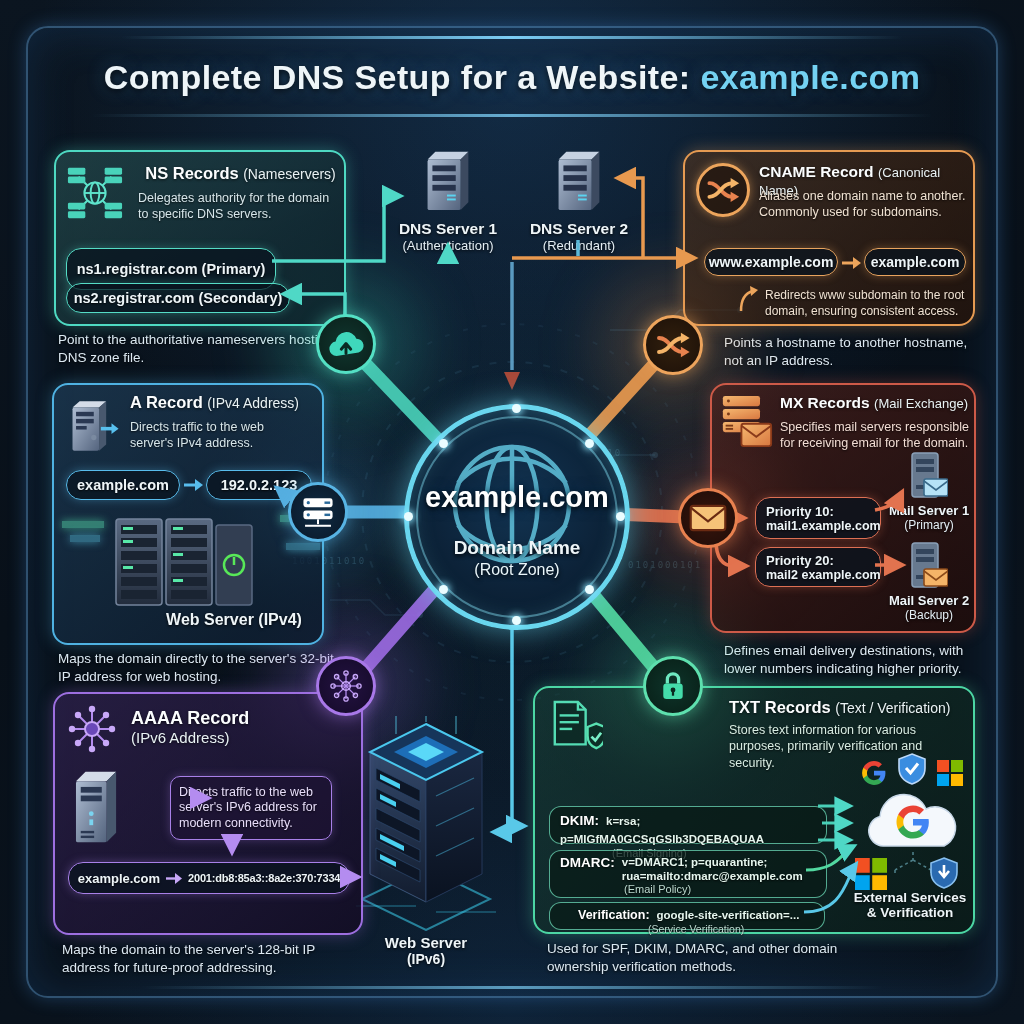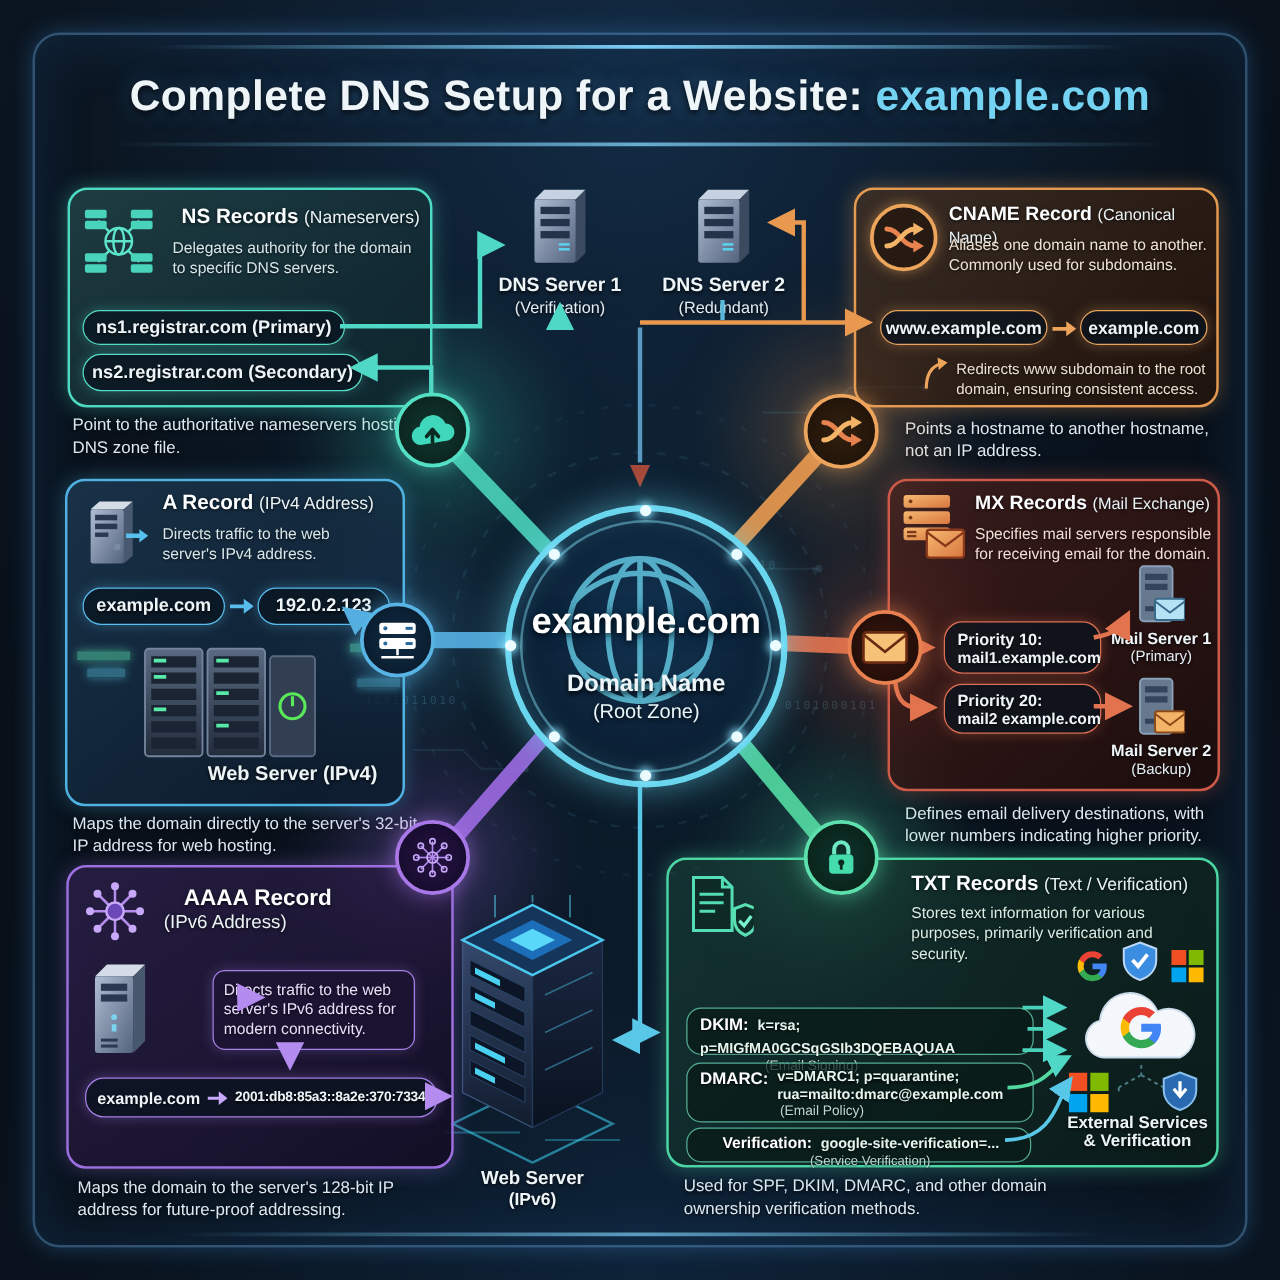--- a/index.html
+++ b/index.html
@@ -97,21 +97,21 @@
           <rect x="2" y="49" width="18" height="7" rx="1.5"></rect>
         <rect x="40" y="40" width="18" height="7" rx="1.5"></rect>
           <rect x="40" y="49" width="18" height="7" rx="1.5"></rect>
       </g>
     </svg>
     <div class="hstrip" style="left:82px;top:12px;width:205px;text-align:center;">
       <span class="hb">NS Records</span>
       <span class="hn">(Nameservers)</span>
     </div>
     <div class="desc" style="left:82px;top:38px;width:200px;">Delegates authority for the domain to specific DNS servers.</div>
-    <div class="pill" style="left:10px;top:96px;width:210px;height:28px;border-color:#55dcc6;font-size:14.5px;box-shadow:0 0 10px rgba(85,220,198,.3);">ns1.registrar.com (Primary)</div>
+    <div class="pill" style="left:10px;top:96px;width:210px;height:42px;border-color:#55dcc6;font-size:14.5px;box-shadow:0 0 10px rgba(85,220,198,.3);">ns1.registrar.com (Primary)</div>
     <div class="pill" style="left:10px;top:131px;width:224px;height:30px;border-color:#55dcc6;font-size:14.5px;box-shadow:0 0 10px rgba(85,220,198,.3);">ns2.registrar.com (Secondary)</div>
   </div>
   <div class="cap" style="left:58px;top:331px;width:300px;">Point to the authoritative nameservers hosting the DNS zone file.</div>
 
   <svg width="62" height="68" viewBox="0 0 60 70" style="position:absolute;left:416px;top:146px;z-index:10;">
     <defs>
         <linearGradient id="steel1" x1="0" y1="0" x2="1" y2="1">
       <stop offset="0" stop-color="#aebdd2"></stop>
           <stop offset="1" stop-color="#54647e"></stop>
         </linearGradient>
@@ -120,21 +120,21 @@
     <polygon points="44,14 52,6 52,58 44,66" fill="#3c4a60"></polygon>
     <rect x="10" y="14" width="34" height="52" rx="2" fill="url(#steel1)"></rect>
     <rect x="15" y="20" width="24" height="6" fill="#26324a"></rect>
       <rect x="15" y="30" width="24" height="6" fill="#26324a"></rect>
     <rect x="15" y="40" width="24" height="6" fill="#26324a"></rect>
     <rect x="30" y="50" width="9" height="2" fill="#5ad4f0"></rect>
       <rect x="30" y="54" width="9" height="2" fill="#5ad4f0"></rect>
   </svg>
   <div class="srvlabel" style="left:398px;top:220px;width:100px;z-index:10;">
     <div class="l1">DNS Server 1</div>
-    <div class="l2">(Verification)</div>
+    <div class="l2">(Authentication)</div>
   </div>
   <svg width="62" height="68" viewBox="0 0 60 70" style="position:absolute;left:547px;top:146px;z-index:10;">
     <polygon points="10,14 44,14 52,6 18,6" fill="#c6d2e2"></polygon>
     <polygon points="44,14 52,6 52,58 44,66" fill="#3c4a60"></polygon>
     <rect x="10" y="14" width="34" height="52" rx="2" fill="url(#steel1)"></rect>
     <rect x="15" y="20" width="24" height="6" fill="#26324a"></rect>
       <rect x="15" y="30" width="24" height="6" fill="#26324a"></rect>
     <rect x="15" y="40" width="24" height="6" fill="#26324a"></rect>
     <rect x="30" y="50" width="9" height="2" fill="#5ad4f0"></rect>
       <rect x="30" y="54" width="9" height="2" fill="#5ad4f0"></rect>
@@ -323,21 +323,21 @@
           <circle cx="25" cy="45" r="3.2"></circle>
           <circle cx="5" cy="25" r="3.2"></circle>
           <circle cx="45" cy="25" r="3.2"></circle>
       <circle cx="11" cy="11" r="3.2"></circle>
           <circle cx="39" cy="11" r="3.2"></circle>
           <circle cx="11" cy="39" r="3.2"></circle>
           <circle cx="39" cy="39" r="3.2"></circle>
         </g>
     </svg>
     <div style="position:absolute;left:76px;top:14px;">
-      <div class="hb" style="font-size:18px;margin-left:16px;">AAAA Record</div>
+      <div class="hb" style="font-size:18px;">AAAA Record</div>
       <div class="hn" style="font-size:15px;">(IPv6 Address)</div>
     </div>
     <svg width="58" height="86" viewBox="0 0 60 90" style="position:absolute;left:13px;top:70px;">
       <polygon points="8,18 40,18 50,8 18,8" fill="#d4dce8"></polygon>
       <polygon points="40,18 50,8 50,72 40,82" fill="#48586e"></polygon>
       <rect x="8" y="18" width="32" height="64" rx="2" fill="url(#steel1)"></rect>
       <rect x="13" y="24" width="22" height="6" fill="#2a3852"></rect>
         <rect x="13" y="33" width="22" height="6" fill="#2a3852"></rect>
       <circle cx="24" cy="52" r="2.5" fill="#7ad4f0"></circle>
         <rect x="22" y="58" width="4" height="6" fill="#7ad4f0"></rect>

